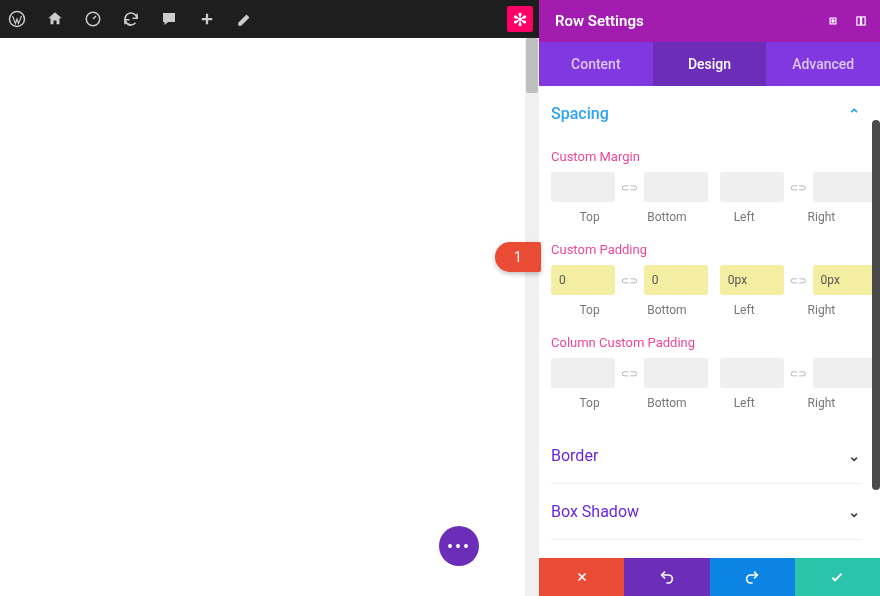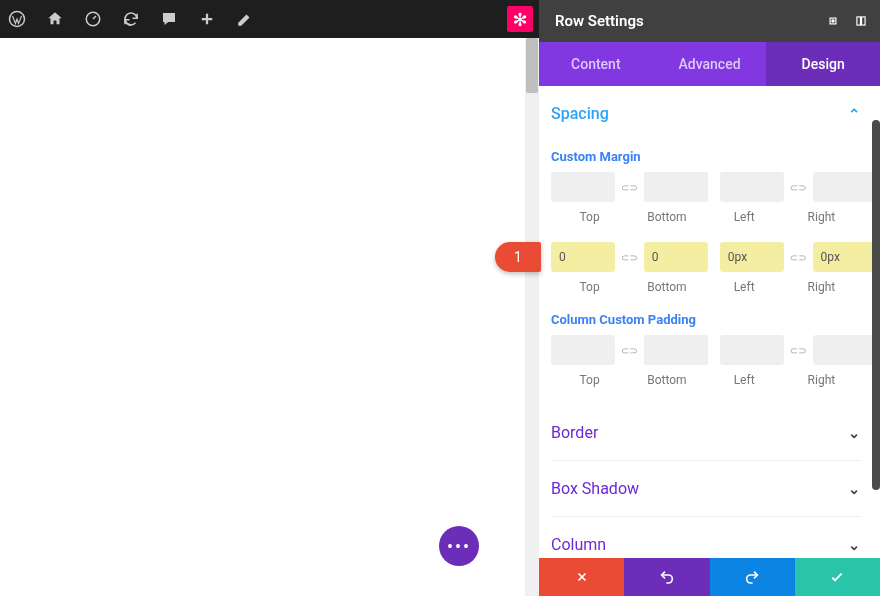--- a/index.html
+++ b/index.html
@@ -10,34 +10,34 @@
   .adminbar .ico { color: #ccc; font-size: 18px; }
   .adminbar .pink { position: absolute; right: 6px; top: 6px; width: 26px; height: 26px; background: #ff0066; display: flex; align-items: center; justify-content: center; color: #fff; font-size: 18px; border-radius: 2px; }
   .canvas { padding: 50px 40px 0 40px; height: calc(100% - 38px); position: relative; }
   .hero { width: 420px; height: 142px; background: linear-gradient(120deg, #e6e0de 0%, #f0ebe9 50%, #d8d2cf 100%); position: relative; overflow: hidden; display: flex; align-items: center; }
   .hero::before { content:""; position:absolute; inset:0; background: radial-gradient(ellipse 140px 100px at 60% 55%, rgba(180,170,165,0.5), transparent 70%), radial-gradient(ellipse 90px 90px at 85% 50%, rgba(200,190,185,0.6), transparent 70%); }
   .hero-text { font-family: Georgia, "Times New Roman", serif; font-size: 30px; color: #222; margin-left: 24px; position: relative; z-index: 1; }
   .fab { position: absolute; bottom: 30px; right: 60px; width: 40px; height: 40px; border-radius: 50%; background: #6c2eb9; color: #fff; display: flex; align-items: center; justify-content: center; font-size: 18px; letter-spacing: 2px; }
   .left-scroll { position: absolute; top: 38px; right: 0; width: 14px; height: calc(100% - 38px); background: #f0f0f0; }
   .left-scroll .thumb { position: absolute; top: 0; left: 1px; width: 12px; height: 55px; background: #bfbfbf; border-radius: 2px; }
   .panel { width: 341px; display: flex; flex-direction: column; background: #fff; }
-  .panel-hdr { background: #404040; color: #fff; height: 42px; display: flex; align-items: center; padding: 0 16px; font-size: 15px; font-weight: 600; position: relative; }
+  .panel-hdr { background: #a21caf; color: #fff; height: 42px; display: flex; align-items: center; padding: 0 16px; font-size: 15px; font-weight: 600; position: relative; }
   .panel-hdr .right { position: absolute; right: 12px; display: flex; gap: 14px; font-size: 14px; }
   .tabs { background: #8138e0; display: flex; height: 44px; }
   .tab { flex: 1; display: flex; align-items: center; justify-content: center; color: #dfc8ff; font-size: 14px; font-weight: 500; }
   .tab.active { background: #6c2eb9; color: #fff; }
   .panel-body { flex: 1; overflow: hidden; position: relative; }
   .scroll { position: absolute; inset: 0; padding: 0 20px 0 12px; }
   .section { border-bottom: 1px solid #eee; padding: 18px 0; display: flex; justify-content: space-between; align-items: center; }
   .section.open { border-bottom: none; }
   .section-title { font-size: 16px; color: #2ea3f2; font-weight: 500; }
   .section-title.muted { color: #6d28d9; font-weight: 400; }
   .chev { color: #2ea3f2; font-size: 14px; font-weight: bold; }
   .chev.muted { color: #444; }
-  .group-label { font-size: 13px; color: #3b82f6; font-weight: 700; margin: 8px 0 8px 0; }
+  .group-label { font-size: 13px; color: #ec4899; font-weight: 400; margin: 8px 0 8px 0; }
   .row4 { display: flex; align-items: center; gap: 0; margin-bottom: 4px; }
   .pair { display: flex; align-items: center; flex: 1; position: relative; }
   .inp { width: 64px; height: 30px; background: #efefef; border: none; border-radius: 3px; font-size: 12px; padding: 0 8px; color: #555; }
   .inp.hl { background: #f4eea2; }
   .link { font-size: 10px; color: #aaa; margin: 0 6px; display:flex; align-items:center; gap:1px;}
   .divider { width: 1px; height: 30px; background: #ddd; margin: 0 6px; }
   .lbls { display: flex; margin-bottom: 18px; margin-top: 8px; }
   .lbl { flex: 1; text-align: center; font-size: 12px; color: #777; }
   .annot { position: absolute; top: 242px; left: 495px; display: flex; align-items: center; z-index: 20; }
   .pin { width: 46px; height: 30px; background: #e94b35; border-radius: 15px 2px 2px 15px; color: #fff; display: flex; align-items: center; justify-content: center; font-size: 14px; position: relative; box-shadow: 0 2px 5px rgba(0,0,0,0.25); }
@@ -120,22 +120,22 @@
         <span>
             <svg width="14" height="14" viewBox="0 0 24 24" fill="none" stroke="#fff" stroke-width="2">
               <rect x="5" y="5" width="6" height="14"></rect>
               <rect x="13" y="5" width="6" height="14"></rect>
             </svg>
           </span>
       </span>
     </div>
     <div class="tabs">
       <div class="tab">Content</div>
+      <div class="tab active">Design</div>
       <div class="tab">Advanced</div>
-      <div class="tab active">Design</div>
     </div>
     <div class="panel-body">
       <div class="scroll">
         <div class="section open">
           <span class="section-title">Spacing</span>
           <span class="chev">⌃</span>
         </div>
 
         <div class="group-label">Custom Margin</div>
         <div class="row4">
@@ -155,20 +155,21 @@
               <input class="inp" value="" style="">
             </div>
         </div>
         <div class="lbls">
           <span class="lbl">Top</span>
           <span class="lbl">Bottom</span>
           <span class="lbl">Left</span>
           <span class="lbl">Right</span>
         </div>
 
+        <div class="group-label">Custom Padding</div>
         <div class="row4">
           <div class="pair">
               <input class="inp hl" value="0" style="">
             </div>
           <span class="link">⊂⊃</span>
           <div class="pair">
               <input class="inp hl" value="0" style="">
             </div>
           <div class="divider"></div>
           <div class="pair">

